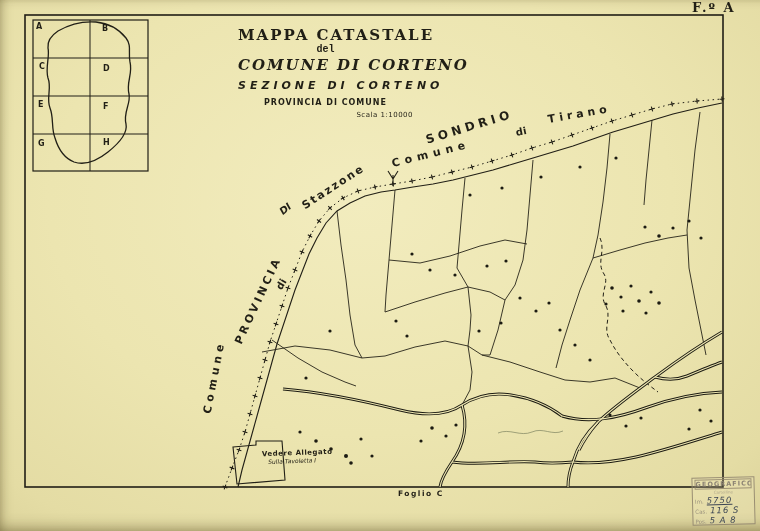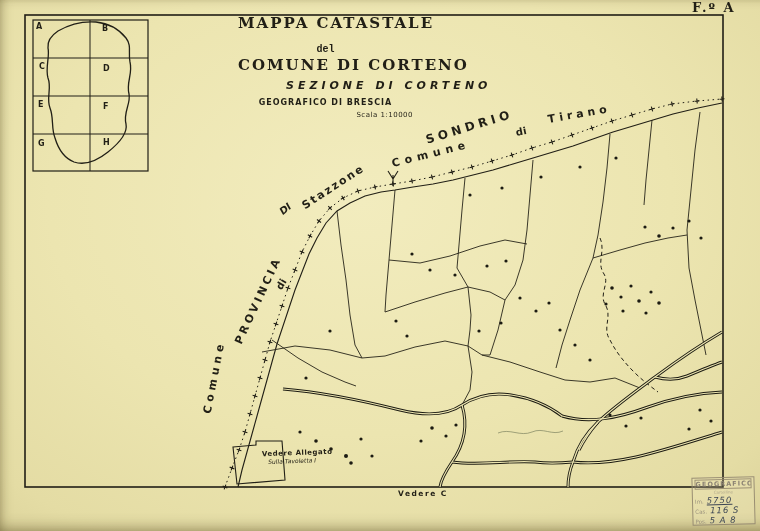--- a/index.html
+++ b/index.html
@@ -9,21 +9,21 @@
     box-shadow:inset 0 -9px 14px -6px rgba(80,68,28,.45),
                inset 9px 0 12px -8px rgba(80,68,28,.35),
                inset -7px 0 12px -9px rgba(80,68,28,.3),
                inset 0 7px 12px -9px rgba(80,68,28,.3);padding-left:40px;}
   svg.mapgeo{position:absolute;left:0;top:0;}
   .lbl{position:absolute;color:#211f16;white-space:nowrap;line-height:1;}
   .serifb{font-family:"DejaVu Serif",serif;font-weight:bold;}
   .titleblock div{text-align:center;}
   .t-main{font-family:"DejaVu Serif",serif;font-weight:bold;font-size:15px;letter-spacing:2px;}
   .t-del{font-family:Liberation Mono, monospace;font-weight:bold;font-size:10px;}
-  .t-sez{font-family:"DejaVu Sans",sans-serif;font-style:italic;font-weight:600;font-size:11px;letter-spacing:4px;margin-left:48px;}
+  .t-sez{font-family:"DejaVu Sans",sans-serif;font-style:italic;font-weight:600;font-size:11px;letter-spacing:4px;}
   .t-prov{font-size:8px;font-weight:bold;letter-spacing:1px;}
   .t-scala{font-size:7px;letter-spacing:.5px;}
   .rot{transform-origin:0 50%;}
   .hand{font-weight:600;}
   .gridletter{position:absolute;font-size:8px;font-weight:bold;color:#211f16;}
   .note{position:absolute;color:#262318;transform:rotate(-2deg);}
   .note .n1{font-size:7px;font-weight:600;letter-spacing:.5px;}
   .note .n2{font-size:6px;font-style:italic;margin-left:6px;}
   .foglio{position:absolute;font-size:7.5px;letter-spacing:1.5px;color:#211f16;font-weight:600;}
   .stamp{position:absolute;left:692px;top:477px;width:63px;height:48px;
@@ -177,25 +177,25 @@
         <circle cx="689" cy="429" r="1.6"></circle>
         <circle cx="560" cy="330" r="1.6"></circle>
       <circle cx="575" cy="345" r="1.6"></circle>
         <circle cx="590" cy="360" r="1.6"></circle>
     </g>
   </svg>
 
   <div class="lbl serifb" style="left:692px;top:1px;font-size:13px;letter-spacing:2px;">F.º A</div>
 
   <div class="titleblock">
-    <div class="lbl t-main" style="left:238px;top:16px;width:175px;">MAPPA CATASTALE</div>
+    <div class="lbl t-main" style="left:238px;top:28px;width:175px;">MAPPA CATASTALE</div>
     <div class="lbl t-del" style="left:238px;top:45px;width:175px;">del</div>
-    <div class="lbl t-main" style="left:238px;top:58px;width:175px;">COMUNE DI CORTENO</div>
+    <div class="lbl t-main" style="left:238px;top:58px;width:175px;font-style:italic;">COMUNE DI CORTENO</div>
     <div class="lbl t-sez" style="left:238px;top:80px;width:175px;">SEZIONE DI CORTENO</div>
-    <div class="lbl t-prov" style="left:238px;top:99px;width:175px;text-align:center;">GEOGRAFICO DI BRESCIA</div>
+    <div class="lbl t-prov" style="left:238px;top:99px;width:175px;text-align:center;">PROVINCIA DI COMUNE</div>
     <div class="lbl t-scala" style="left:238px;top:112px;width:175px;text-align:right;">Scala 1:10000</div>
   </div>
 
   <div class="gridletter" style="left:36px;top:22px;">A</div>
   <div class="gridletter" style="left:102px;top:24px;">B</div>
   <div class="gridletter" style="left:39px;top:62px;">C</div>
   <div class="gridletter" style="left:103px;top:64px;">D</div>
   <div class="gridletter" style="left:38px;top:100px;">E</div>
   <div class="gridletter" style="left:103px;top:102px;">F</div>
   <div class="gridletter" style="left:38px;top:139px;">G</div>
@@ -209,21 +209,21 @@
   <div class="lbl rot hand" style="left:426px;top:134px;font-size:12px;letter-spacing:4px;transform:rotate(-17deg);">SONDRIO</div>
   <div class="lbl rot hand" style="left:392px;top:158px;font-size:11px;letter-spacing:5px;transform:rotate(-14deg);">Comune</div>
   <div class="lbl rot hand" style="left:516px;top:128px;font-size:10px;transform:rotate(-12deg);">di</div>
   <div class="lbl rot hand" style="left:548px;top:114px;font-size:11px;letter-spacing:4px;transform:rotate(-10deg);">Tirano</div>
 
   <div class="note" style="left:262px;top:449px;">
     <div class="n1">Vedere Allegato</div>
     <div class="n2">Sulla Tavoletta I</div>
   </div>
 
-  <div class="foglio" style="left:398px;top:489px;">Vedere C</div>
+  <div class="foglio" style="left:398px;top:489px;">Foglio C</div>
 
   <div class="stamp">
     <div class="hdr">GEOGRAFICO</div>
     <div class="sub">Cartelline</div>
     <div class="row">
       <span class="lab">Im.</span>
       <span class="hw">5750</span>
     </div>
     <div class="row">
       <span class="lab">Cas.</span>

